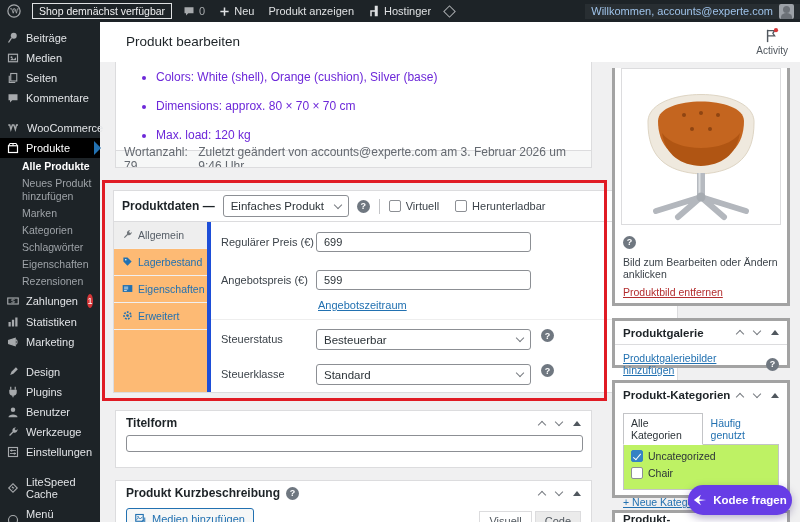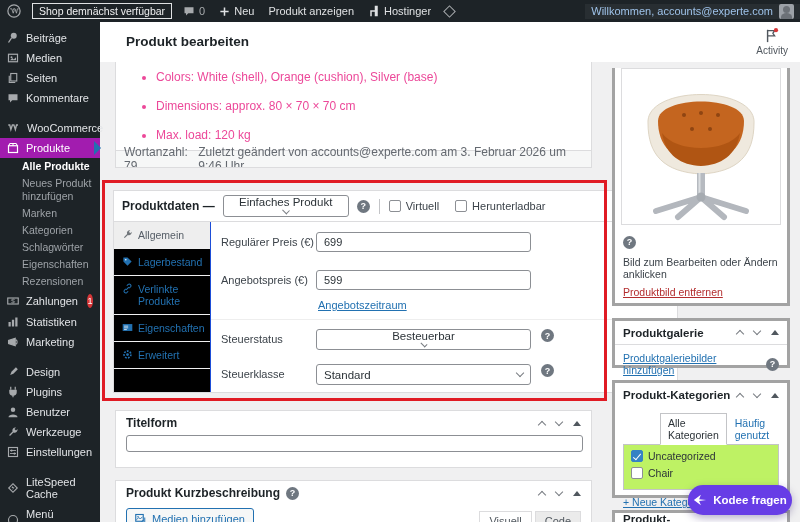--- a/index.html
+++ b/index.html
@@ -20,67 +20,67 @@
   .avatar:before { content:""; position:absolute; left:4px; top:2px; width:7px; height:7px; border-radius:50%; background:#6c7177; }
   .avatar:after { content:""; position:absolute; left:2px; top:9px; width:11px; height:8px; border-radius:50% 50% 0 0; background:#6c7177; }
   .i { display:inline-block; vertical-align:middle; flex:none; }
   .diamond { width:9px; height:9px; border:1.5px solid #a7aaad; transform:rotate(45deg); }
 
   
   #sidebar { position:absolute; top:22px; left:0; width:100px; bottom:0; background:#1d2327; padding-top:6px; z-index:40; }
   .sb-item { display:flex; align-items:center; gap:7px; padding:4px 7px; font-size:11px; color:#e2e4e7; cursor:pointer; line-height:12px; }
   .sb-item .i { color:#a7aaad; }
   .sb-gap { height:10px; }
-  .sb-active { background:#a21caf; color:#fff; position:relative; }
+  .sb-active { background:#000000; color:#fff; position:relative; }
   .sb-active .i { color:#fff; }
   .sb-active:after { content:""; position:absolute; right:-8px; top:50%; margin-top:-7px;
     border:7px solid transparent; border-left-color:#2271b1; }
   .sb-sub { padding:2px 6px 2px 22px; font-size:10.5px; color:#9ea3a8; cursor:pointer; line-height:13px; }
   .sb-sub.current { color:#fff; font-weight:bold; }
   .badge { background:#d63638; color:#fff; border-radius:50%; width:14px; height:14px; font-size:9px;
     display:inline-flex; align-items:center; justify-content:center; margin-left:2px; }
 
   
   #main { position:absolute; top:22px; left:100px; width:700px; bottom:0; background:#f0f0f1; overflow:hidden; }
   #pageheader { position:absolute; top:0; left:0; width:700px; height:40px; background:#fff; }
-  #pagetitle { position:absolute; left:26px; top:12px; font-size:13.5px; font-weight:bold; color:#1d2327; }
+  #pagetitle { position:absolute; left:26px; top:12px; font-size:13.5px; font-weight:normal; color:#1d2327; }
   #activity { position:absolute; right:12px; top:4px; text-align:center; color:#50575e; cursor:pointer; }
   #activity .lbl { font-size:10px; display:block; margin-top:1px; }
 
   .panel { position:absolute; background:#fff; border:1px solid #dcdcde; }
   .phead { display:flex; align-items:center; font-weight:bold; font-size:12px; color:#1d2327; padding:0 10px; }
   .pcontrols { margin-left:auto; display:flex; align-items:center; gap:11px; }
   .chev { display:inline-block; width:6px; height:6px; border-right:1.5px solid #787c82; border-bottom:1.5px solid #787c82; }
   .chev.up { transform:rotate(-135deg); margin-top:3px; }
   .chev.down { transform:rotate(45deg); margin-bottom:3px; }
   .tri-up { width:0; height:0; border-left:4px solid transparent; border-right:4px solid transparent; border-bottom:5px solid #50575e; }
   .help { width:13px; height:13px; border-radius:50%; background:#6f7780; color:#fff; font-size:9px; font-weight:bold;
     display:inline-flex; align-items:center; justify-content:center; flex:none; cursor:pointer; }
 
   
   #editor { left:15px; top:40px; width:477px; height:106px; border-top:none; overflow:hidden; }
-  #editor ul { margin:-7px 8px 0 0; padding:0 4px 0 40px; font-size:12px; color:#ec4899; }
+  #editor ul { margin:-7px 8px 0 0; padding:0 4px 0 40px; font-size:12px; color:#6d28d9; }
   #editor li { margin:15px 0; }
   #editor-status { position:absolute; bottom:0; left:0; right:0; height:17px; background:#f6f7f7; border-top:1px solid #dcdcde;
     display:flex; align-items:center; justify-content:space-between; padding:0 8px; font-size:12px; color:#646970; }
 
   
   #annotation { position:absolute; left:2px; top:158px; width:505px; height:221px; border:3px solid #e01b24; z-index:30; pointer-events:none; }
 
   
   #pdata { left:13px; top:168px; width:565px; height:203px; }
   #pdata-head { height:31px; border-bottom:1px solid #dcdcde; padding:0 8px; }
   .wc-select { display:inline-flex; align-items:center; justify-content:space-between; border:1px solid #8c8f94; border-radius:3px;
     background:#fff; font-size:11.5px; font-weight:normal; color:#2c3338; padding:0 7px; height:22px; cursor:pointer; }
-  #ptype { width:126px; margin-left:8px;flex-direction:column; }
+  #ptype { width:126px; margin-left:8px; }
   .vsep { width:1px; height:15px; background:#c3c4c7; margin:0 9px; }
   .cb-wrap { display:flex; align-items:center; gap:5px; font-weight:normal; font-size:11px; color:#3c434a; cursor:pointer;text-align:center; }
   .cb { width:12px; height:12px; border:1px solid #8c8f94; border-radius:2px; background:#fff; flex:none; }
   #pdata-body { display:flex; height:170px; }
-  #ptabs { width:97px; background:#000000; border-right:1px solid #1d4ed8; }
+  #ptabs { width:97px; background:#fdba74; border-right:4px solid #1d4ed8; }
   .ptab { display:flex; gap:5px; padding:7px 6px 7px 8px; font-size:10.5px; color:#2271b1; border-bottom:1px solid #f0f0f1; cursor:pointer; line-height:12px; }
   .ptab .i { margin-top:0; }
   .ptab.active { background:#eee; color:#555d66; }
   .ptab.active .i { color:#72777c; }
   #pfields { position:relative; flex:1; font-size:11px; color:#3c434a; }
   .fld-label { position:absolute; left:10px; }
   .txt-input { position:absolute; left:105px; width:215px; height:20px; border:1px solid #8c8f94; border-radius:3px;
     font-size:11px; padding:0 7px; color:#2c3338; font-family:"Liberation Sans",sans-serif; }
   .fld-select { position:absolute; left:105px; width:215px; height:21px; }
   .link { color:#2271b1; text-decoration:underline; cursor:pointer; }
@@ -108,21 +108,21 @@
   #featured { border-top:none; height:238px; }
   #img-box { margin:6px; border:1px solid #dcdcde; height:157px; background:#fff; display:flex; align-items:center; justify-content:center; cursor:pointer; }
   #featured .help { margin:2px 0 0 8px; }
   #img-hint { font-size:10.5px; color:#3c434a; padding:7px 8px 2px 8px; }
   #img-remove { display:inline-block; font-size:10.5px; color:#b32d2e; text-decoration:underline; margin:4px 8px; cursor:pointer;text-align:center; }
   .sp-head { display:flex; align-items:center; font-weight:bold; font-size:11.5px; color:#1d2327; padding:0 8px; height:24px; border-bottom:1px solid #dcdcde; }
   #gallery { height:50px; }
   #gallery-link { font-size:10.5px; padding:7px 8px; display:flex; align-items:center; gap:5px; }
   #cats { height:118px; }
   #cat-tabs { display:flex; align-items:flex-end; margin:6px 8px 0 8px; font-size:10.5px; }
-  #cat-tab-all { border:1px solid #c3c4c7; border-bottom:1px solid #fff; background:#fff; padding:3px 7px; position:relative; z-index:2; margin-bottom:-1px; color:#2c3338; cursor:pointer;margin-left:37px; }
+  #cat-tab-all { border:1px solid #c3c4c7; border-bottom:1px solid #fff; background:#fff; padding:3px 7px; position:relative; z-index:2; margin-bottom:-1px; color:#2c3338; cursor:pointer; }
   #cat-tab-freq { color:#2271b1; padding:3px 8px; cursor:pointer; }
   #cat-box { margin:0 8px; border:1px solid #c3c4c7; padding:5px 7px; height:46px; background:#bef264; }
   .cat-row { display:flex; align-items:center; gap:5px; font-size:10.5px; color:#2c3338; margin-bottom:5px; cursor:pointer; }
   .cb.checked { background:#3582c4; border-color:#3582c4; position:relative; }
   .cb.checked:after { content:""; position:absolute; left:3px; top:0.5px; width:3px; height:7px;
     border-right:1.5px solid #fff; border-bottom:1.5px solid #fff; transform:rotate(40deg); }
   #cat-add { font-size:10.5px; margin:6px 8px; display:inline-block; }
   #tags-panel { height:28px; }
 
   
@@ -355,27 +355,20 @@
         </div>
         <div class="ptab">
           <svg class="i" width="11" height="11" viewBox="0 0 16 16">
               <path d="M2 2h6l6 6-6 6-6-6z" fill="currentColor"></path>
               <circle cx="5.5" cy="5.5" r="1.2" fill="#fafafa"></circle>
             </svg>
           <span>Lagerbestand</span>
         </div>
         <div class="ptab">
           <svg class="i" width="11" height="11" viewBox="0 0 16 16">
-              <path d="M6 10l4-4" stroke="currentColor" stroke-width="1.6"></path>
-              <path d="M7 4l2-2a2.5 2.5 0 0 1 3.5 3.5l-2 2M9 12l-2 2a2.5 2.5 0 0 1-3.5-3.5l2-2" fill="none" stroke="currentColor" stroke-width="1.5"></path>
-            </svg>
-          <span>Verlinkte Produkte</span>
-        </div>
-        <div class="ptab">
-          <svg class="i" width="11" height="11" viewBox="0 0 16 16">
               <rect x="1" y="3" width="14" height="10" fill="currentColor"></rect>
               <path d="M3 6h6M3 8.5h6M3 11h4" stroke="#fafafa" stroke-width="1.1"></path>
             </svg>
           <span>Eigenschaften</span>
         </div>
         <div class="ptab">
           <svg class="i" width="11" height="11" viewBox="0 0 16 16">
               <circle cx="8" cy="8" r="2" fill="currentColor"></circle>
               <circle cx="8" cy="8" r="5" fill="none" stroke="currentColor" stroke-width="2.4" stroke-dasharray="2.6 1.8"></circle>
             </svg>
@@ -383,21 +376,21 @@
         </div>
       </div>
       <div id="pfields">
         <span class="fld-label" style="top:14px;">Regulärer Preis (€)</span>
         <input class="txt-input" style="top: 10px;" value="699">
         <span class="fld-label" style="top:52px;">Angebotspreis (€)</span>
         <input class="txt-input" style="top: 48px;" value="599">
         <span class="link" style="position:absolute;left:107px;top:77px;">Angebotszeitraum</span>
         <hr>
         <span class="fld-label" style="top:111px;">Steuerstatus</span>
-        <span class="wc-select fld-select" style="top:107px;flex-direction:column;">
+        <span class="wc-select fld-select" style="top:107px;">
           <span>Besteuerbar</span>
             <span class="chev down"></span>
         </span>
         <span class="help" style="position:absolute;left:330px;top:107px;">?</span>
         <span class="fld-label" style="top:146px;">Steuerklasse</span>
         <span class="wc-select fld-select" style="top:142px;">
           <span>Standard</span>
             <span class="chev down"></span>
         </span>
         <span class="help" style="position:absolute;left:330px;top:142px;">?</span>

